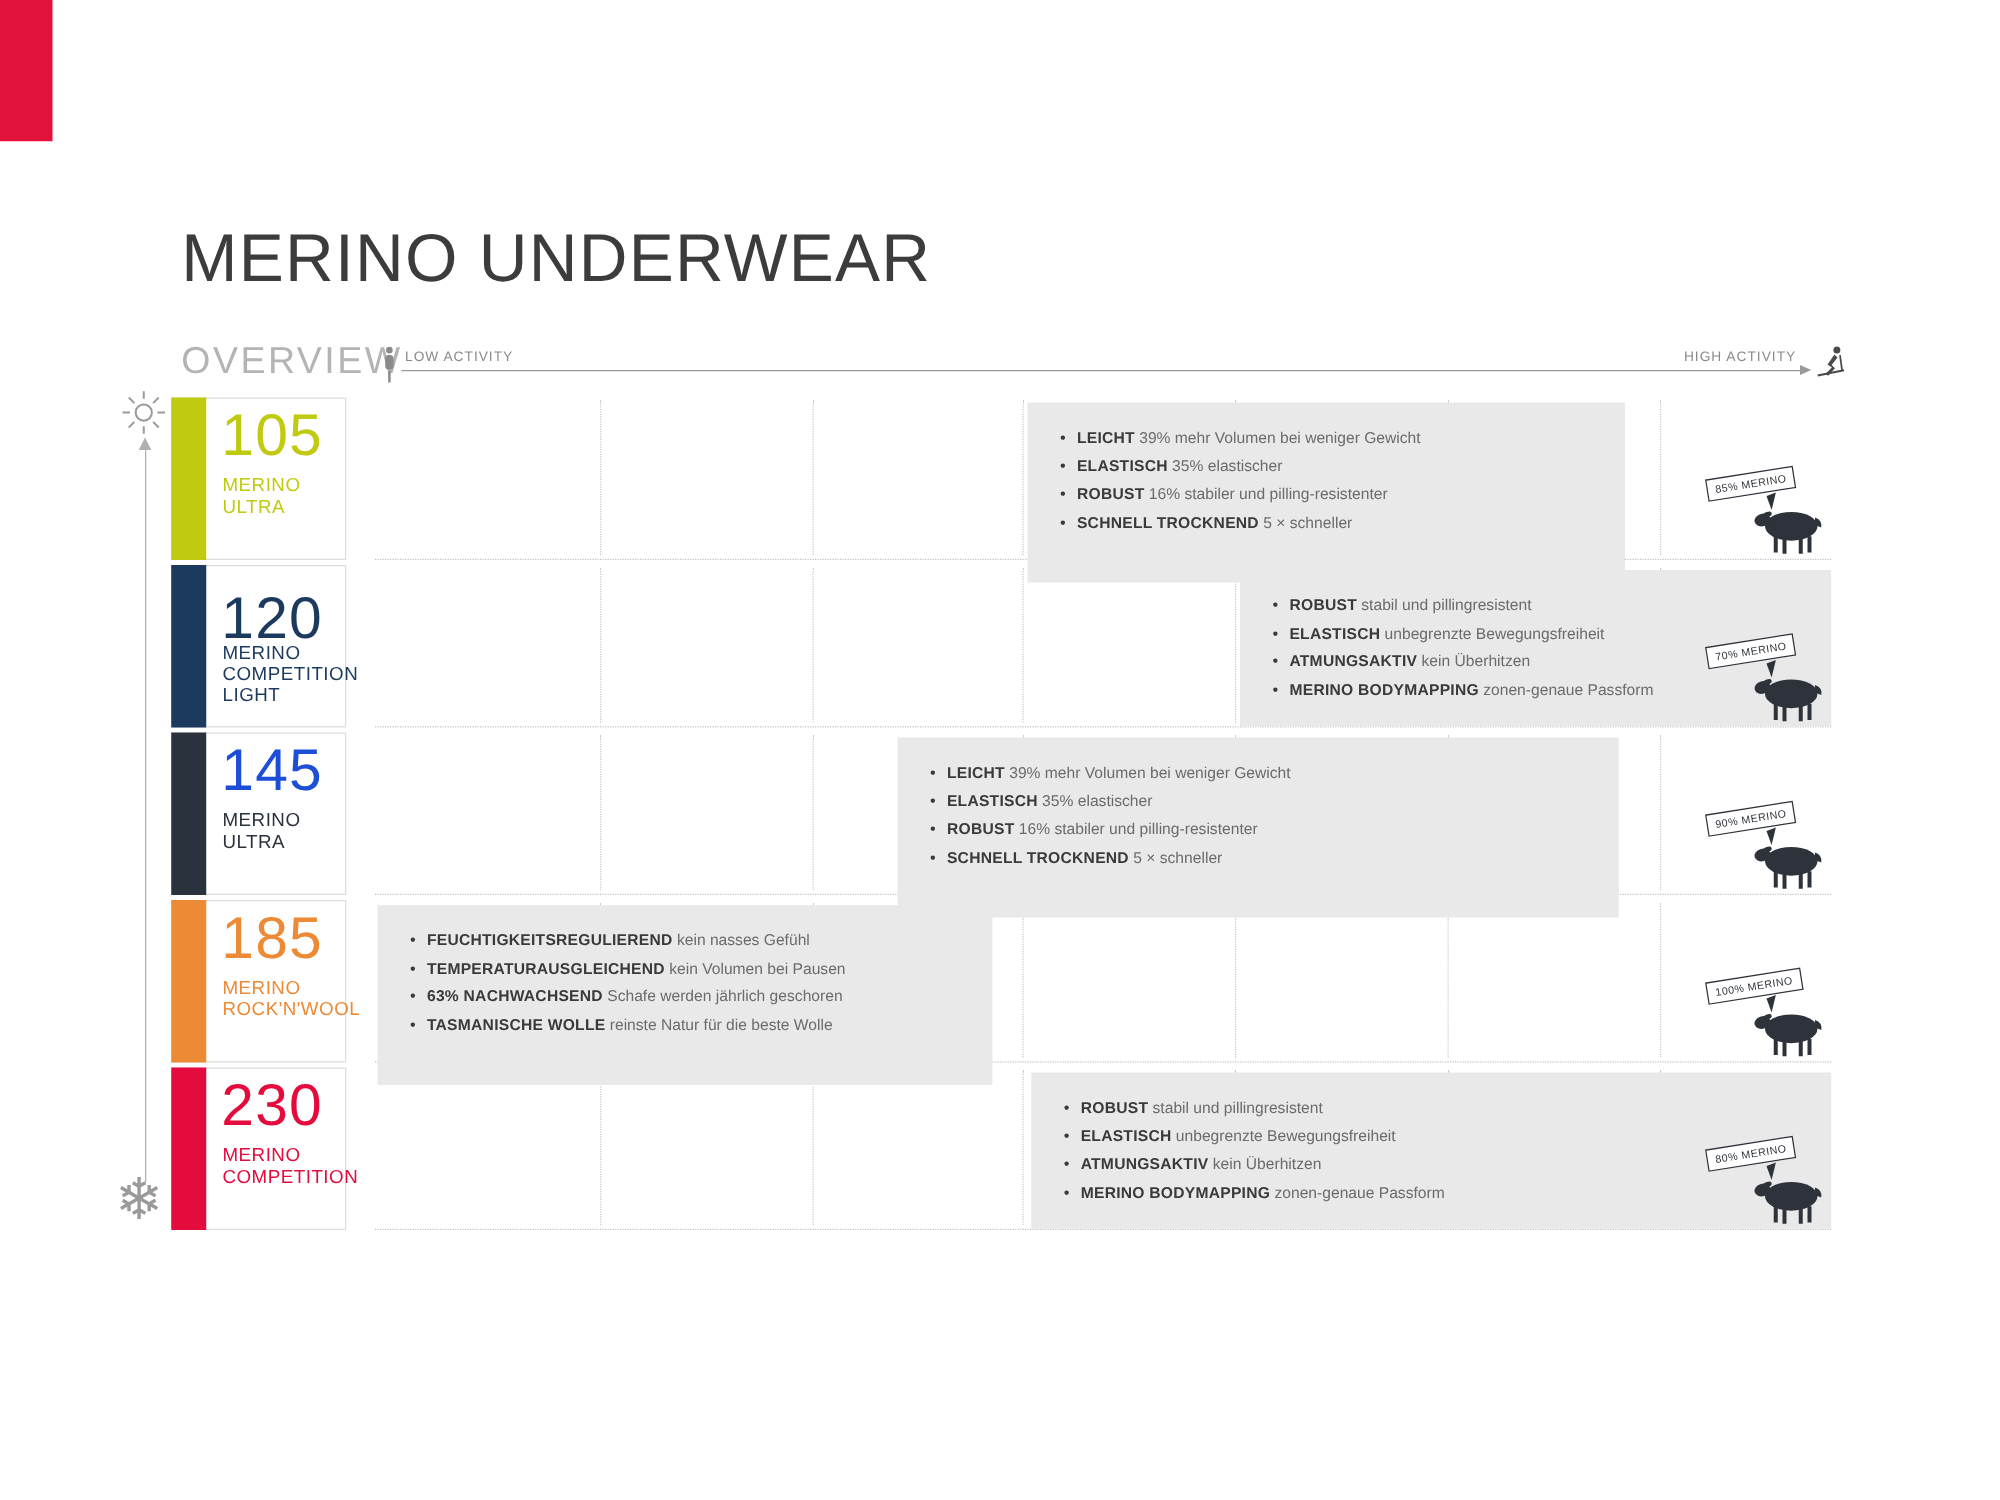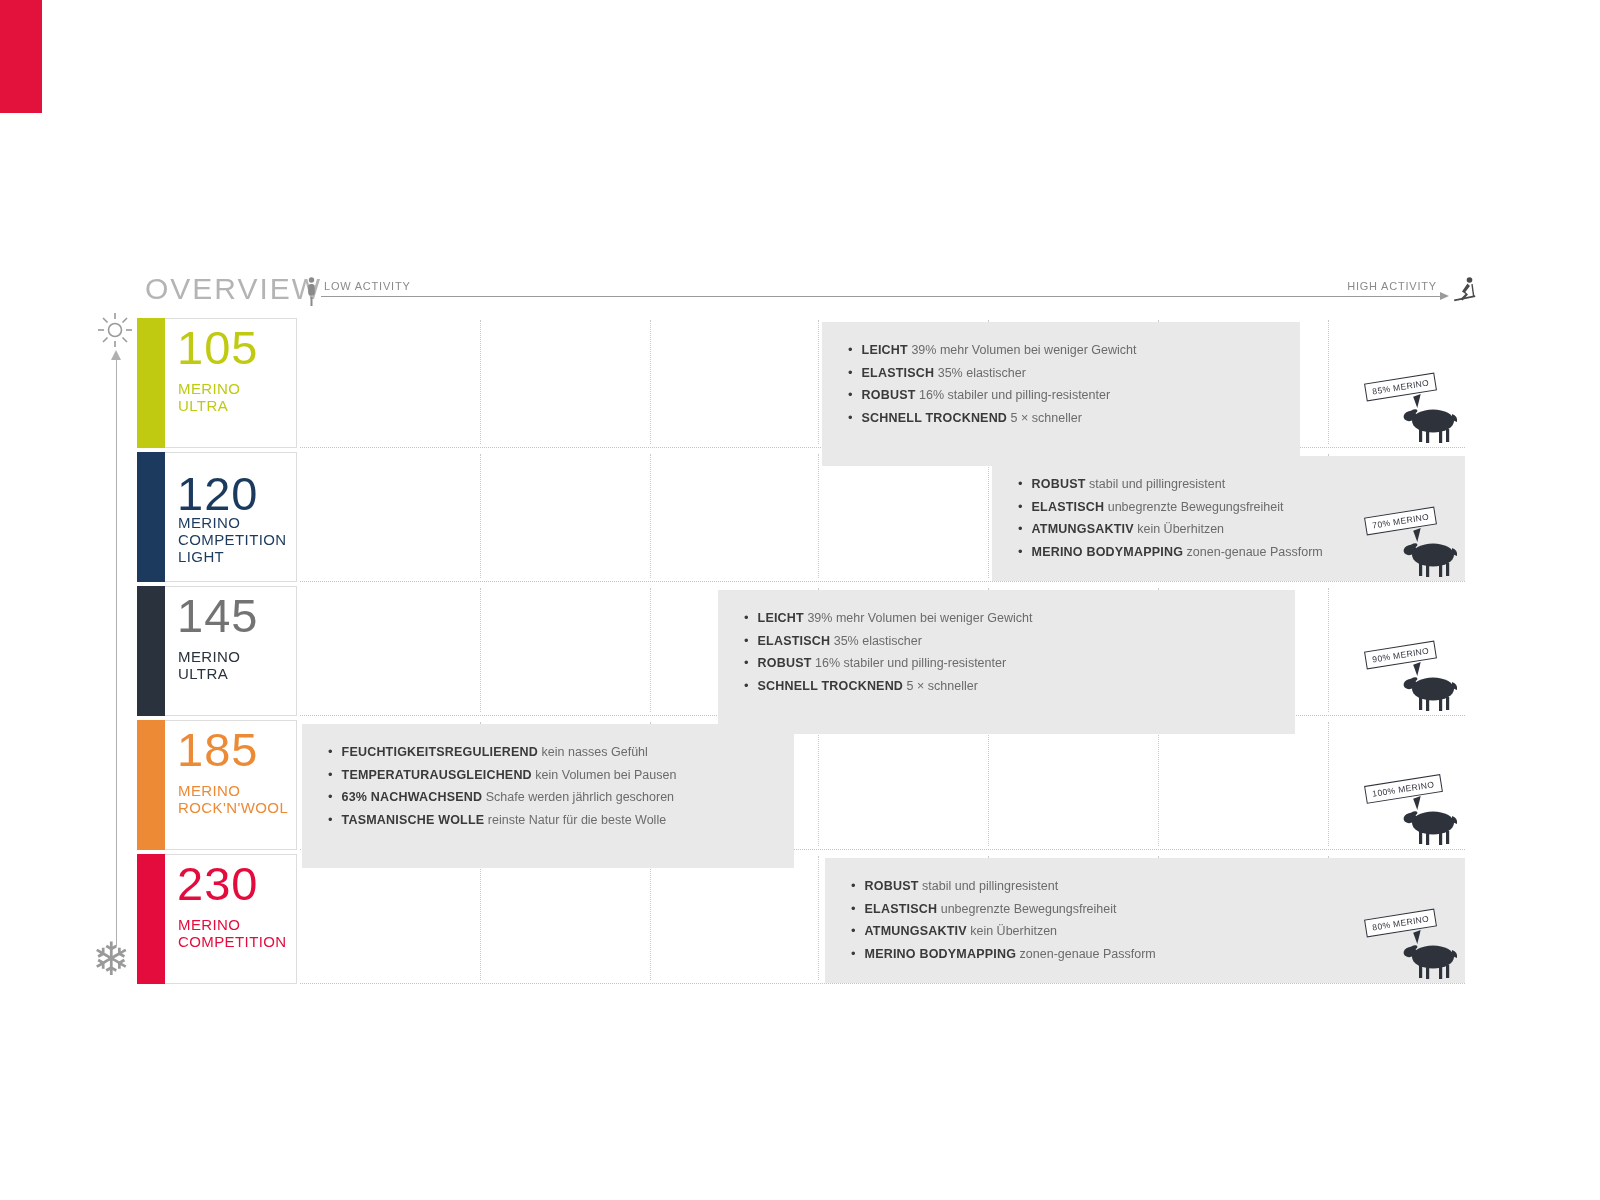--- a/index.html
+++ b/index.html
@@ -28,21 +28,21 @@
   .sun-icon{position:absolute;left:95px;top:310px;width:40px;height:40px;}
   .temp-line{position:absolute;left:116px;top:360px;width:1px;height:586px;background:#b0b0b0;}
   .temp-arrow{position:absolute;left:111px;top:350px;width:0;height:0;
               border-left:5.5px solid transparent;border-right:5.5px solid transparent;border-bottom:10px solid #b0b0b0;}
   .snowflake{position:absolute;left:92px;top:936px;font-size:46px;line-height:1;color:#9a9a9a;}
 
   
   .row{position:absolute;left:137px;width:1328px;height:130px;}
   .row1{top:318px}.row2{top:452px}.row3{top:586px}.row4{top:720px}.row5{top:854px}
 
-  .card{position:absolute;left:0;top:0;width:160px;height:130px;background:#fff;
+  .card{position:absolute;left:0;top:0;width:140px;height:130px;background:#fff;
         border:1px solid #ddd;box-sizing:border-box;}
   .bar{position:absolute;left:-1px;top:-1px;width:28px;height:130px;}
   .weight{position:absolute;left:39px;top:4px;font-size:47px;line-height:1.05;letter-spacing:1px;}
   .names{position:absolute;left:40px;top:61px;font-size:15px;line-height:17px;letter-spacing:0.4px;}
 
   .grid{position:absolute;left:163px;top:0;width:1165px;height:130px;box-sizing:border-box;
         border-bottom:1px dotted #c3c3c3;}
   .vl{position:absolute;top:2px;bottom:3px;width:0;border-left:1px dotted #c9c9c9;z-index:1;}
 
   .features{position:absolute;top:4px;height:144px;background:#e9e9e9;z-index:2;box-sizing:border-box;}
@@ -65,20 +65,21 @@
         border-top:12px solid #2e333b;border-right:8px solid transparent;transform:rotate(-20deg);}
   .sheep{position:absolute;right:0;bottom:0;width:62px;height:40px;color:#2e333b;}
 </style>
 </head>
 <body>
 
 <div class="canvas">
 
   <div class="brand-corner"></div>
 
+  <div class="title">MERINO UNDERWEAR</div>
   <div class="section-label">OVERVIEW</div>
 
   <svg class="person-icon" viewBox="0 0 11 32" fill="#8a8a8a">
     <circle cx="5.5" cy="3" r="2.7"></circle>
     <rect x="2.2" y="7" width="6.6" height="11.5" rx="2.8"></rect>
     <rect x="4.5" y="20" width="2" height="9"></rect>
   </svg>
   <div class="axis-low">LOW ACTIVITY</div>
   <div class="axis-line"></div>
   <div class="axis-arrow"></div>
@@ -185,21 +186,21 @@
           <rect x="47" y="25" width="3.2" height="13"></rect>
           <path d="M53 10 q6 2 5 8 l-5 -2 z"></path>
         </svg>
       </div>
     </div>
   </div>
 
   <div class="row row3">
     <div class="card">
       <div class="bar" style="background-color: rgb(42, 50, 61);"></div>
-      <div class="weight" style="color: #737373; text-align: center;">145</div>
+      <div class="weight" style="color: #1d4ed8; text-align: center;">145</div>
       <div class="names" style="color: rgb(42, 50, 61);">
         <div>MERINO</div>
         <div>ULTRA</div>
         <div></div>
       </div>
     </div>
     <div class="grid">
       <div class="vl" style="left:180px"></div>
       <div class="vl" style="left:350px"></div>
       <div class="vl" style="left:518px"></div>

